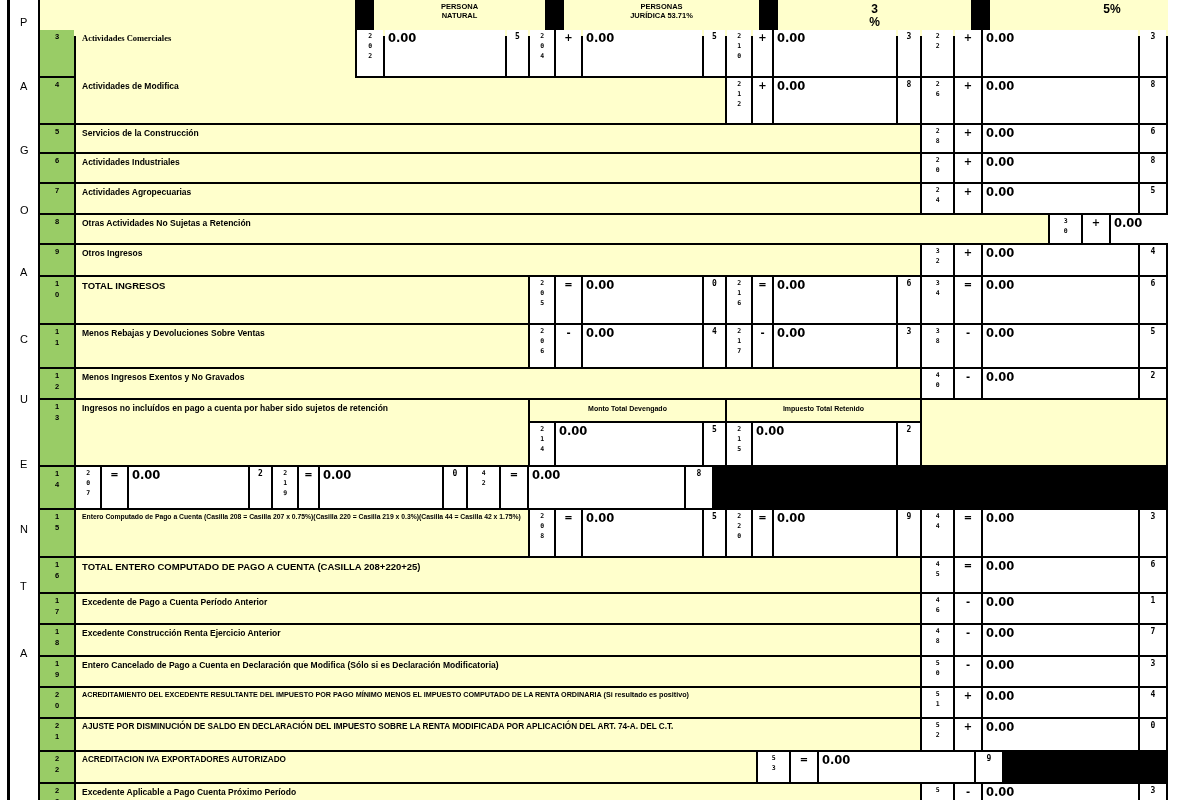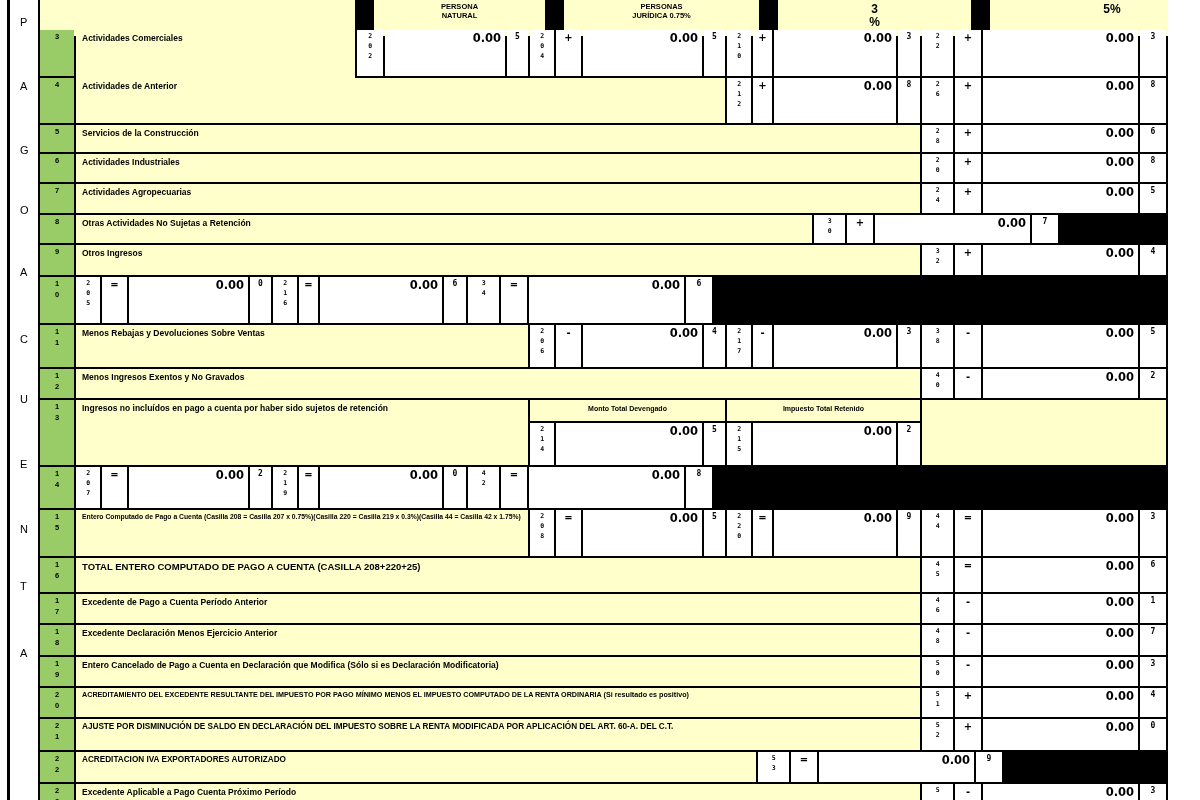--- a/index.html
+++ b/index.html
@@ -13,21 +13,21 @@
   .row{display:flex;gap:2px;flex:none;}
   .cell{box-sizing:border-box;overflow:hidden;flex:none;}
   .yellow{background:#FFFFCC;}
   .green{background:#99CC66;}
   .white{background:#FFFFFF;}
   .vwrap{display:flex;justify-content:center;padding-top:2px;}
   .vtxt{writing-mode:vertical-lr;text-orientation:upright;letter-spacing:2px;
         font:bold 6.5px "DejaVu Sans Mono",monospace;line-height:1;}
   .numtxt{font:bold 7.5px "Liberation Sans",sans-serif;letter-spacing:2px;}
   .op{font:bold 10px "DejaVu Sans",sans-serif;text-align:center;padding-top:2px;}
-  .val{font:bold 11.5px "DejaVu Sans",sans-serif;text-align:right;padding:1px 4px 0 12px;}
+  .val{font:bold 11.5px "DejaVu Sans",sans-serif;text-align:left;padding:1px 4px 0 3px;}
   .chk{font:bold 8px "DejaVu Sans Mono",monospace;text-align:center;padding-top:2px;}
   .lbl{font-weight:bold;padding:3px 3px 0 6px;}
   .hdr{white-space:pre-line;text-align:center;font-weight:bold;}
   .hdr-small{font-size:7.5px;line-height:9px;padding-top:2px;}
   .hdr-big{font-size:12px;line-height:13px;padding-top:3px;}
   .subhdr{font:bold 7px "Liberation Sans",sans-serif;text-align:center;padding-top:5px;}
   .subcol{display:flex;flex-direction:column;gap:2px;}
 </style>
 </head>
 <body>
@@ -46,30 +46,30 @@
       <span style="top: 523px;">N</span>
       <span style="top: 580px;">T</span>
       <span style="top: 647px;">A</span>
     </div>
   <div class="tbl" id="tbl">
       <div class="row" style="height: 28px; gap: 19px;">
         <div class="cell yellow" style="width: 315px; height: 36px;"></div>
         <div class="cell yellow hdr hdr-small" style="width: 171px; height: 36px;">PERSONA
 NATURAL</div>
         <div class="cell yellow hdr hdr-small" style="width: 195px; height: 36px;">PERSONAS
-JURÍDICA 0.75%</div>
+JURÍDICA 53.71%</div>
         <div class="cell yellow hdr hdr-big" style="width: 193px; height: 36px;">3
 %</div>
         <div class="cell yellow hdr hdr-big" style="width: 244px; height: 36px;">5%</div>
       </div>
       <div class="row" style="height: 46px;">
         <div class="cell green vwrap" style="width: 34px;">
           <span class="vtxt numtxt">3</span>
         </div>
-        <div class="cell yellow lbl" style="width: 279px; height: 60px; font-size: 8.5px; line-height: 10px;">Actividades Comerciales</div>
+        <div class="cell yellow lbl" style="width: 279px; height: 60px; font-size: 8.5px; line-height: 10px; font-family: Liberation Serif, serif;">Actividades Comerciales</div>
         <div class="cell white vwrap" style="width: 26px;">
           <span class="vtxt">202</span>
         </div>
         <div class="cell white val" style="width: 120px;">0.00</div>
         <div class="cell white chk" style="width: 21px;">5</div>
         <div class="cell white vwrap" style="width: 24px;">
           <span class="vtxt">204</span>
         </div>
         <div class="cell white op" style="width: 25px;">+</div>
         <div class="cell white val" style="width: 119px;">0.00</div>
@@ -84,21 +84,21 @@
           <span class="vtxt">22</span>
         </div>
         <div class="cell white op" style="width: 26px;">+</div>
         <div class="cell white val" style="width: 155px;">0.00</div>
         <div class="cell white chk" style="width: 26px;">3</div>
       </div>
       <div class="row" style="height: 45px;">
         <div class="cell green vwrap" style="width: 34px;">
           <span class="vtxt numtxt">4</span>
         </div>
-        <div class="cell yellow lbl" style="width: 649px; height: 45px; font-size: 8.5px; line-height: 10px;">Actividades de Anterior</div>
+        <div class="cell yellow lbl" style="width: 649px; height: 45px; font-size: 8.5px; line-height: 10px;">Actividades de Modifica</div>
         <div class="cell white vwrap" style="width: 24px;">
           <span class="vtxt">212</span>
         </div>
         <div class="cell white op" style="width: 19px;">+</div>
         <div class="cell white val" style="width: 122px;">0.00</div>
         <div class="cell white chk" style="width: 22px;">8</div>
         <div class="cell white vwrap" style="width: 31px;">
           <span class="vtxt">26</span>
         </div>
         <div class="cell white op" style="width: 26px;">+</div>
@@ -138,21 +138,21 @@
           <span class="vtxt">24</span>
         </div>
         <div class="cell white op" style="width: 26px;">+</div>
         <div class="cell white val" style="width: 155px;">0.00</div>
         <div class="cell white chk" style="width: 26px;">5</div>
       </div>
       <div class="row" style="height: 28px;">
         <div class="cell green vwrap" style="width: 34px;">
           <span class="vtxt numtxt">8</span>
         </div>
-        <div class="cell yellow lbl" style="width: 736px; height: 28px; font-size: 8.5px; line-height: 10px;">Otras Actividades No Sujetas a Retención</div>
+        <div class="cell yellow lbl" style="width: 972px; height: 28px; font-size: 8.5px; line-height: 10px;">Otras Actividades No Sujetas a Retención</div>
         <div class="cell white vwrap" style="width: 31px;">
           <span class="vtxt">30</span>
         </div>
         <div class="cell white op" style="width: 26px;">+</div>
         <div class="cell white val" style="width: 155px;">0.00</div>
         <div class="cell white chk" style="width: 26px;">7</div>
       </div>
       <div class="row" style="height: 30px;">
         <div class="cell green vwrap" style="width: 34px;">
           <span class="vtxt numtxt">9</span>
@@ -162,20 +162,21 @@
           <span class="vtxt">32</span>
         </div>
         <div class="cell white op" style="width: 26px;">+</div>
         <div class="cell white val" style="width: 155px;">0.00</div>
         <div class="cell white chk" style="width: 26px;">4</div>
       </div>
       <div class="row" style="height: 46px;">
         <div class="cell green vwrap" style="width: 34px;">
           <span class="vtxt numtxt">10</span>
         </div>
+        <div class="cell yellow lbl" style="width: 452px; height: 46px; font-size: 9.5px; line-height: 11px;">TOTAL INGRESOS</div>
         <div class="cell white vwrap" style="width: 24px;">
           <span class="vtxt">205</span>
         </div>
         <div class="cell white op" style="width: 25px;">=</div>
         <div class="cell white val" style="width: 119px;">0.00</div>
         <div class="cell white chk" style="width: 21px;">0</div>
         <div class="cell white vwrap" style="width: 24px;">
           <span class="vtxt">216</span>
         </div>
         <div class="cell white op" style="width: 19px;">=</div>
@@ -317,21 +318,21 @@
           <span class="vtxt">46</span>
         </div>
         <div class="cell white op" style="width: 26px;">-</div>
         <div class="cell white val" style="width: 155px;">0.00</div>
         <div class="cell white chk" style="width: 26px;">1</div>
       </div>
       <div class="row" style="height: 30px;">
         <div class="cell green vwrap" style="width: 34px;">
           <span class="vtxt numtxt">18</span>
         </div>
-        <div class="cell yellow lbl" style="width: 844px; height: 30px; font-size: 8.5px; line-height: 10px;">Excedente Declaración Menos Ejercicio Anterior</div>
+        <div class="cell yellow lbl" style="width: 844px; height: 30px; font-size: 8.5px; line-height: 10px;">Excedente Construcción Renta Ejercicio Anterior</div>
         <div class="cell white vwrap" style="width: 31px;">
           <span class="vtxt">48</span>
         </div>
         <div class="cell white op" style="width: 26px;">-</div>
         <div class="cell white val" style="width: 155px;">0.00</div>
         <div class="cell white chk" style="width: 26px;">7</div>
       </div>
       <div class="row" style="height: 29px;">
         <div class="cell green vwrap" style="width: 34px;">
           <span class="vtxt numtxt">19</span>
@@ -353,21 +354,21 @@
           <span class="vtxt">51</span>
         </div>
         <div class="cell white op" style="width: 26px;">+</div>
         <div class="cell white val" style="width: 155px;">0.00</div>
         <div class="cell white chk" style="width: 26px;">4</div>
       </div>
       <div class="row" style="height: 31px;">
         <div class="cell green vwrap" style="width: 34px;">
           <span class="vtxt numtxt">21</span>
         </div>
-        <div class="cell yellow lbl" style="width: 844px; height: 31px; font-size: 8.2px; line-height: 9px;">AJUSTE POR DISMINUCIÓN DE SALDO EN DECLARACIÓN DEL IMPUESTO SOBRE LA RENTA MODIFICADA POR APLICACIÓN DEL ART. 60-A. DEL C.T.</div>
+        <div class="cell yellow lbl" style="width: 844px; height: 31px; font-size: 8.2px; line-height: 9px;">AJUSTE POR DISMINUCIÓN DE SALDO EN DECLARACIÓN DEL IMPUESTO SOBRE LA RENTA MODIFICADA POR APLICACIÓN DEL ART. 74-A. DEL C.T.</div>
         <div class="cell white vwrap" style="width: 31px;">
           <span class="vtxt">52</span>
         </div>
         <div class="cell white op" style="width: 26px;">+</div>
         <div class="cell white val" style="width: 155px;">0.00</div>
         <div class="cell white chk" style="width: 26px;">0</div>
       </div>
       <div class="row" style="height: 30px;">
         <div class="cell green vwrap" style="width: 34px;">
           <span class="vtxt numtxt">22</span>

